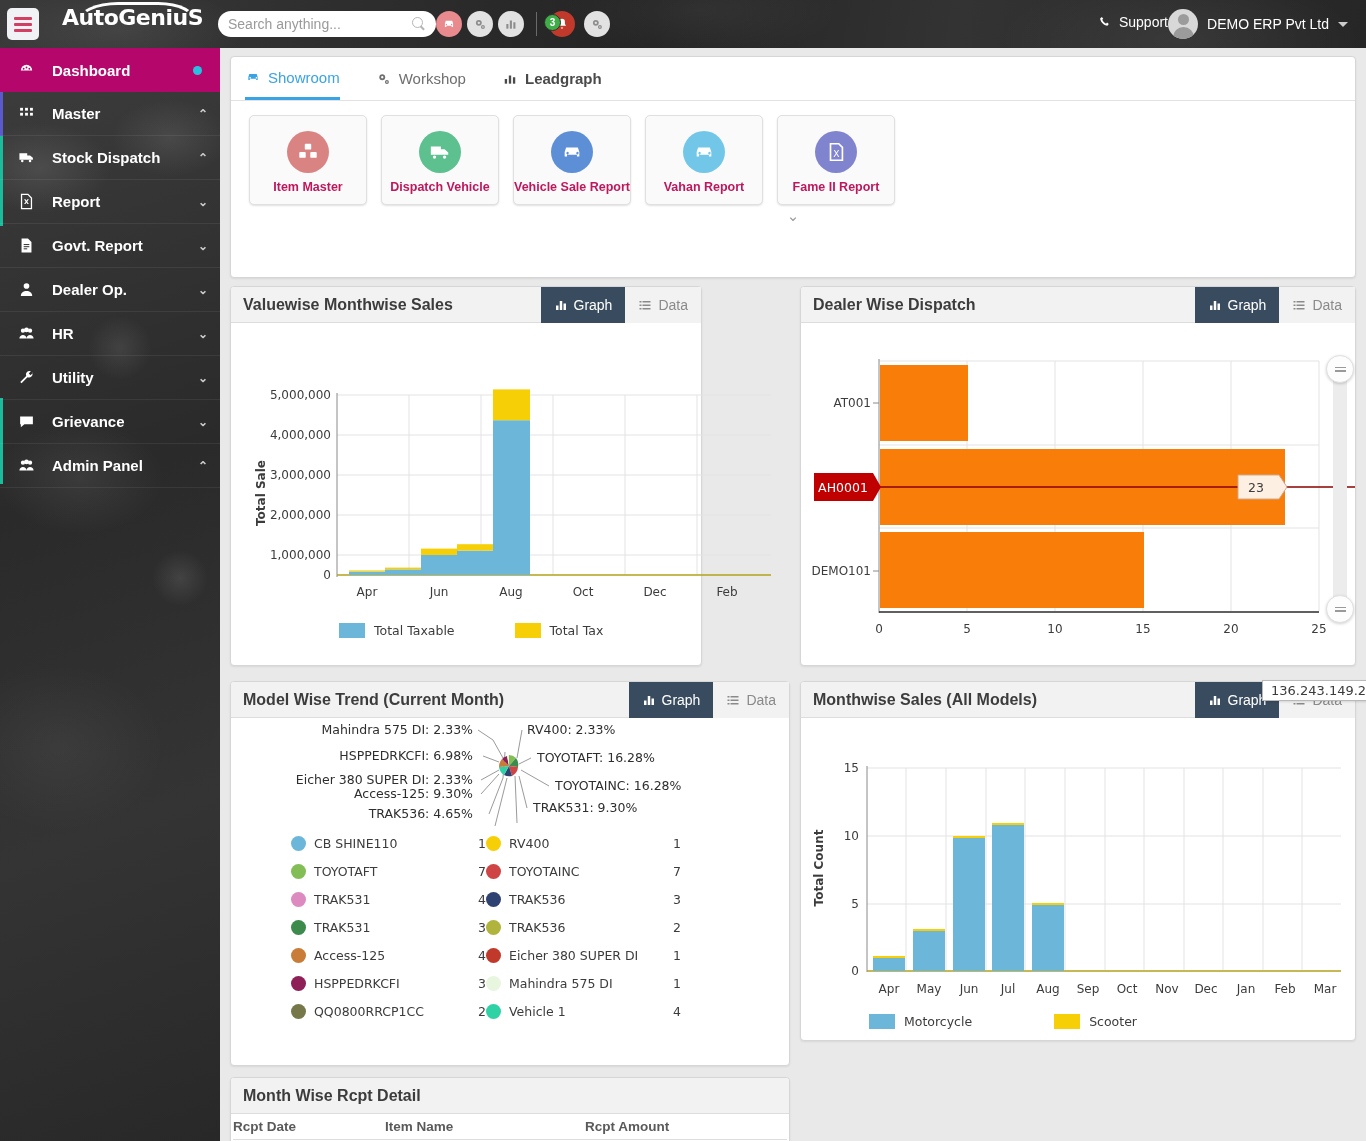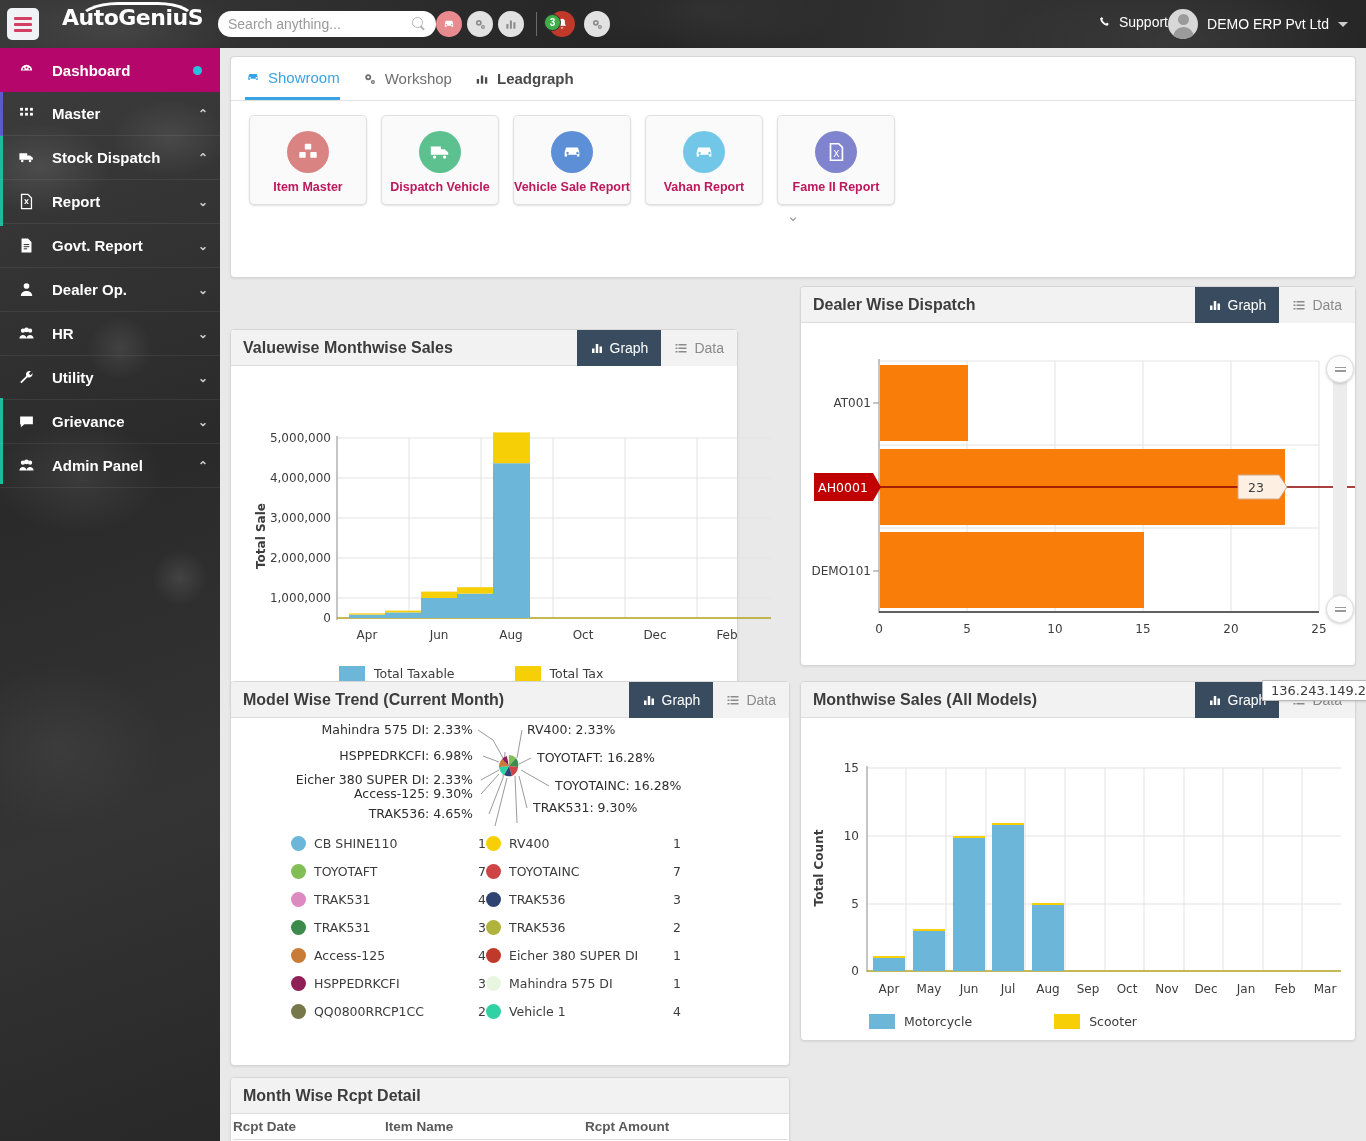--- a/index.html
+++ b/index.html
@@ -130,41 +130,41 @@
   .tgl {
     height:36px; padding:0 13px; display:flex; align-items:center; gap:6px;
     font-size:14px; cursor:pointer;
   }
   .tgl.on { background:#394b5e; color:#fff; }
   .tgl.off { background:#f2f2f2; color:#8a8a8a; }
   .tgl svg { width:14px; height:12px; }
 
   
   .tiles-panel { left:10px; top:8px; width:1126px; height:222px; }
-  .tabs { height:44px; border-bottom:1px solid #e2e2e2; display:flex; align-items:center; padding-left:14px; gap:22px; }
+  .tabs { height:44px; border-bottom:1px solid #e2e2e2; display:flex; align-items:center; padding-left:14px; gap:36px; }
   .tab { font-size:15px; color:#6f6f6f; display:flex; align-items:center; gap:7px; height:43px; cursor:pointer; }
   .tab.active { color:#3aa3e3; border-bottom:3px solid #3aa3e3; font-weight:normal; }
   .tab.bold { font-weight:bold; color:#4a4a4a; }
   .tab svg { width:16px; height:14px; }
   .tile-row { display:flex; gap:14px; padding:14px 0 0 18px; }
   .tile {
     width:118px; height:90px; background:#fafafa; border:1px solid #e0e0e0;
     border-radius:5px; box-shadow:0 1px 2px rgba(0,0,0,.12);
     display:flex; flex-direction:column; align-items:center; justify-content:center;
     cursor:pointer; padding-top:4px;
   }
   .tile-ico {
     width:42px;height:42px;border-radius:50%;display:flex;align-items:center;justify-content:center;margin-bottom:7px;
   }
   .tile-ico svg { width:22px; height:22px; fill:#fff; }
   .tile-lbl { font-size:12.5px; font-weight:bold; color:#be185d; white-space:nowrap; }
   .chev-more { text-align:center; color:#9a9a9a; font-size:15px; margin-top:2px; }
 
   
-  .p-valuewise { left:10px; top:238px; width:508px; height:380px;margin-top:43px; }
+  .p-valuewise { left:10px; top:238px; width:472px; height:380px; }
   .p-dealer    { left:580px; top:238px; width:556px; height:380px; }
   .p-model     { left:10px; top:633px; width:560px; height:385px; }
   .p-monthwise { left:580px; top:633px; width:556px; height:360px; }
   .p-rcpt      { left:10px; top:1029px; width:560px; height:112px; }
 
   .chart-body { position:relative; width:100%; height:calc(100% - 36px); }
 
   svg.cv { display:block; }
   .ax-txt { font-family:"DejaVu Sans", sans-serif; font-size:12px; fill:#3c3c3c; }
   .ax-ttl { font-family:"DejaVu Sans", sans-serif; font-size:12px; font-weight:bold; fill:#3c3c3c; }

